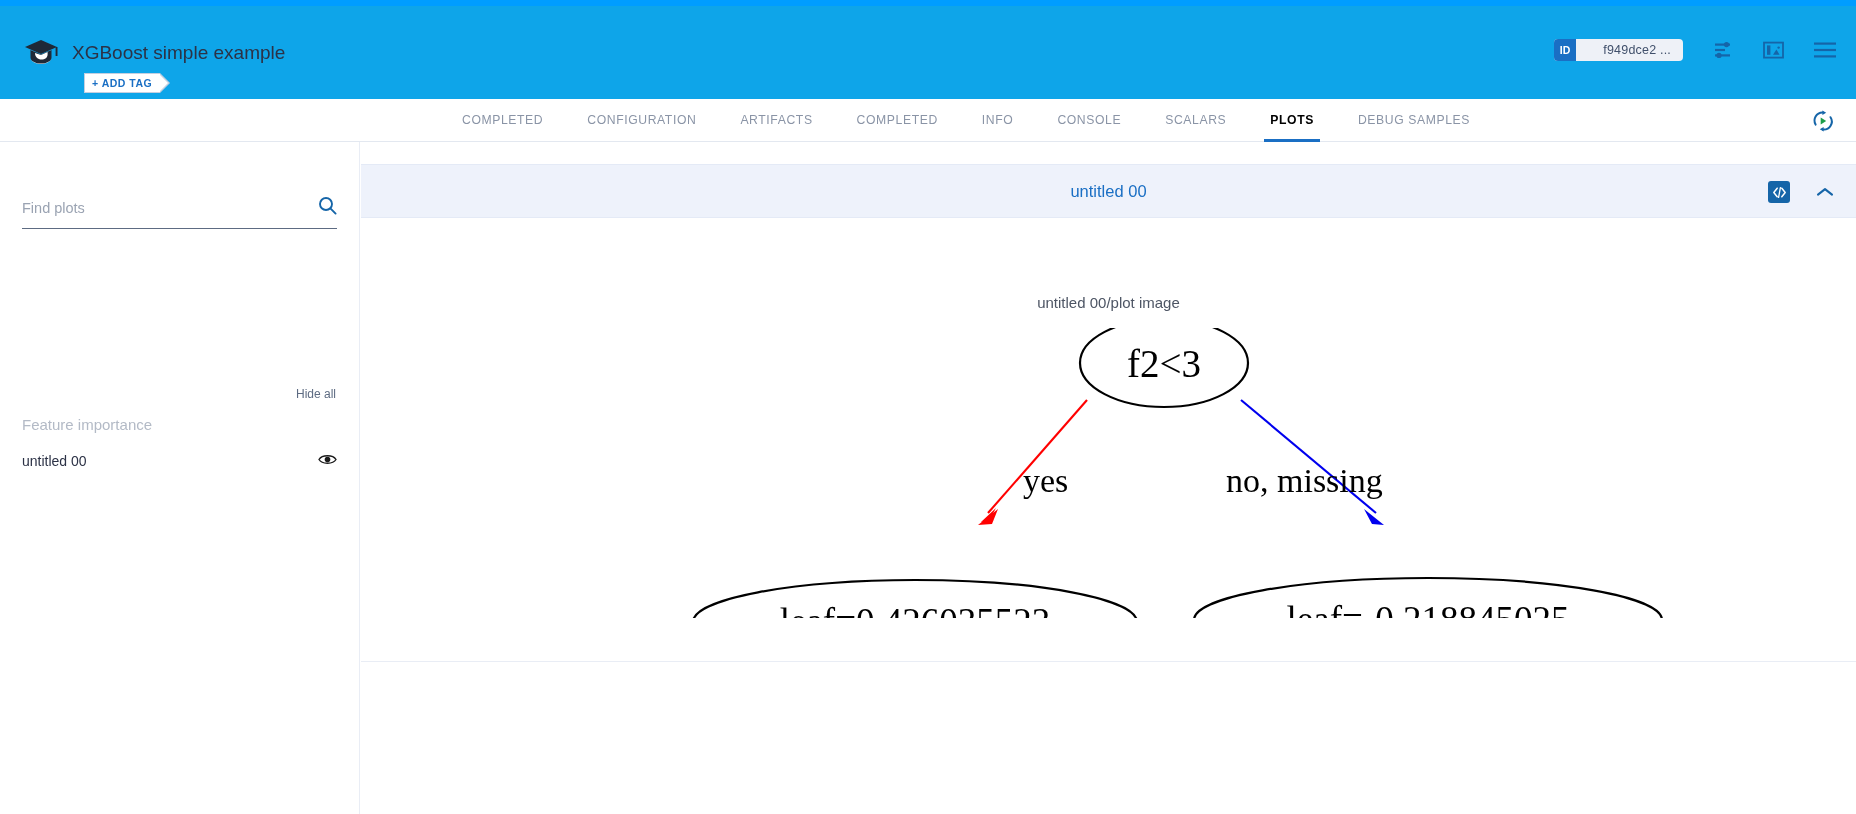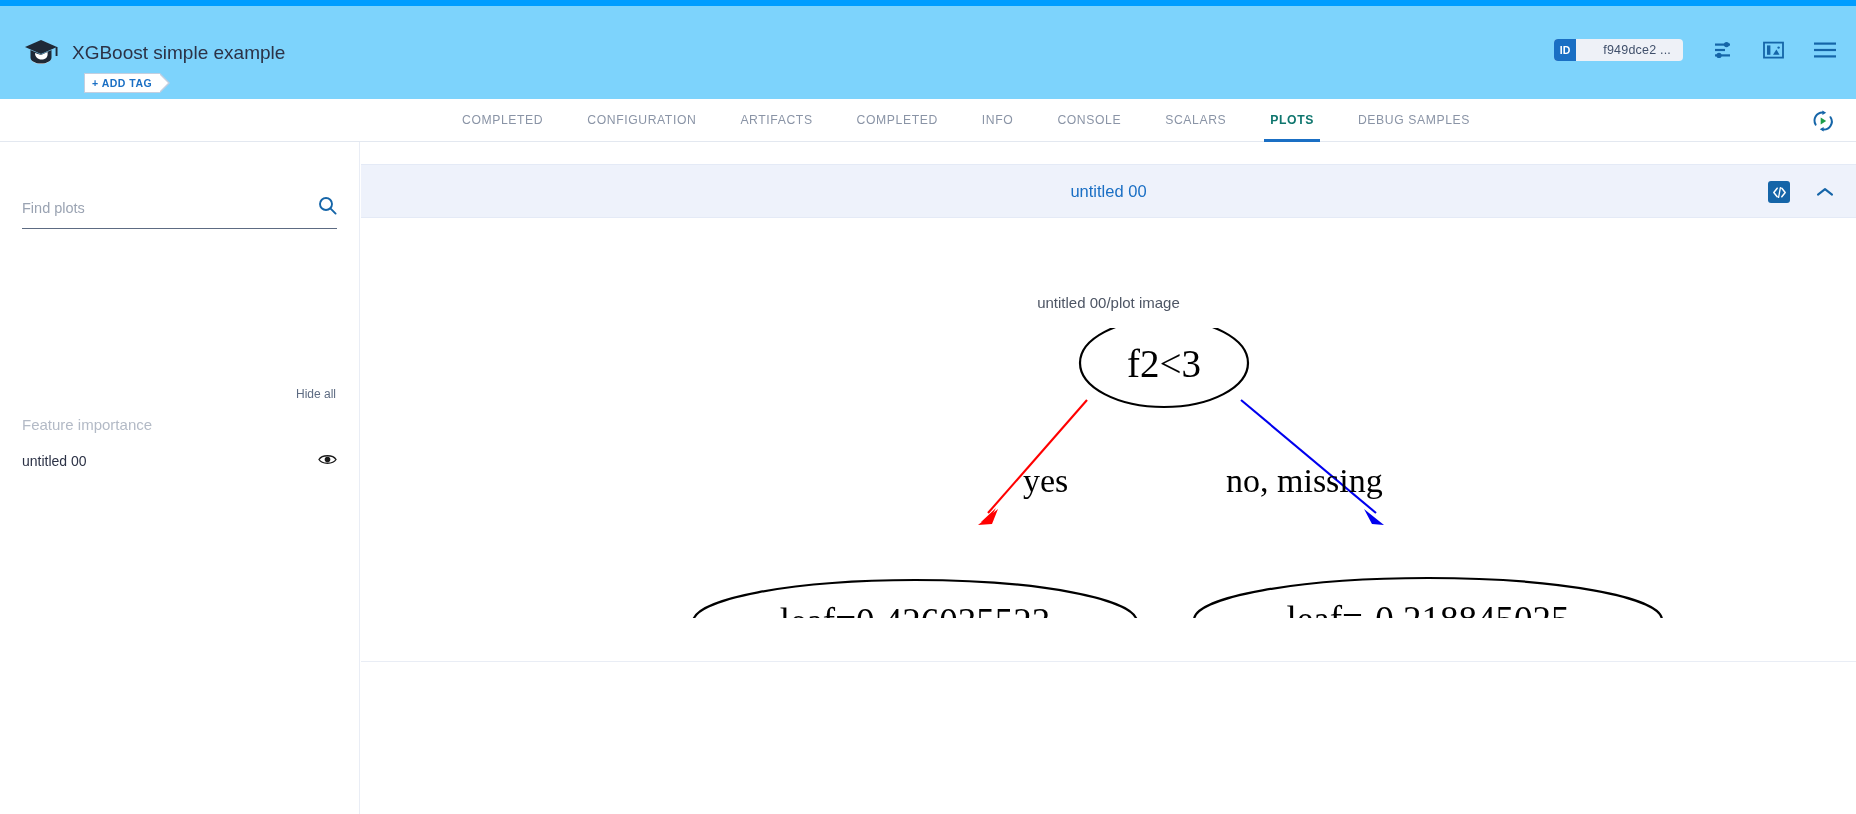--- a/index.html
+++ b/index.html
@@ -22,21 +22,21 @@
     padding: 0 26px;
     display: flex; align-items: center; justify-content: center;
     color: #ffffff;
     font-size: 12px; font-weight: bold; letter-spacing: 0.9px;
     clip-path: polygon(18px 0, calc(100% - 18px) 0, 100% 100%, 0 100%);
   }
 
   
   .header {
     position: absolute; top: 6px; left: 0; width: 1856px; height: 93px;
-    background: #7dd3fc;
+    background: #0ea5e9;
   }
   .logo-mark {
     position: absolute; left: 24px; top: 32px;
     width: 34px; height: 28px;
   }
   .title {
     position: absolute; left: 72px; top: 36px;
     font-size: 19px; color: #2c3246; font-weight: 400;
     white-space: nowrap;
   }
@@ -102,21 +102,21 @@
     position: absolute; left: 440px; top: 0; height: 43px;
     display: flex; align-items: flex-start;
   }
   .tab {
     position: relative; height: 43px;
     padding: 14px 22px 0 22px;
     font-size: 12.2px; letter-spacing: 0.6px;
     color: #8a94a6; cursor: pointer;
     white-space: nowrap;
   }
-  .tab.active { color: #0f766e; font-weight: bold; }
+  .tab.active { color: #000000; font-weight: bold; }
   .tab.active::after {
     content: ""; position: absolute; left: 16px; right: 16px; bottom: 0;
     height: 3px; background: #1a6fc4;
   }
   .refresh-btn {
     position: absolute; right: 20px; top: 9px;
     width: 26px; height: 26px; cursor: pointer;
   }
 
   

